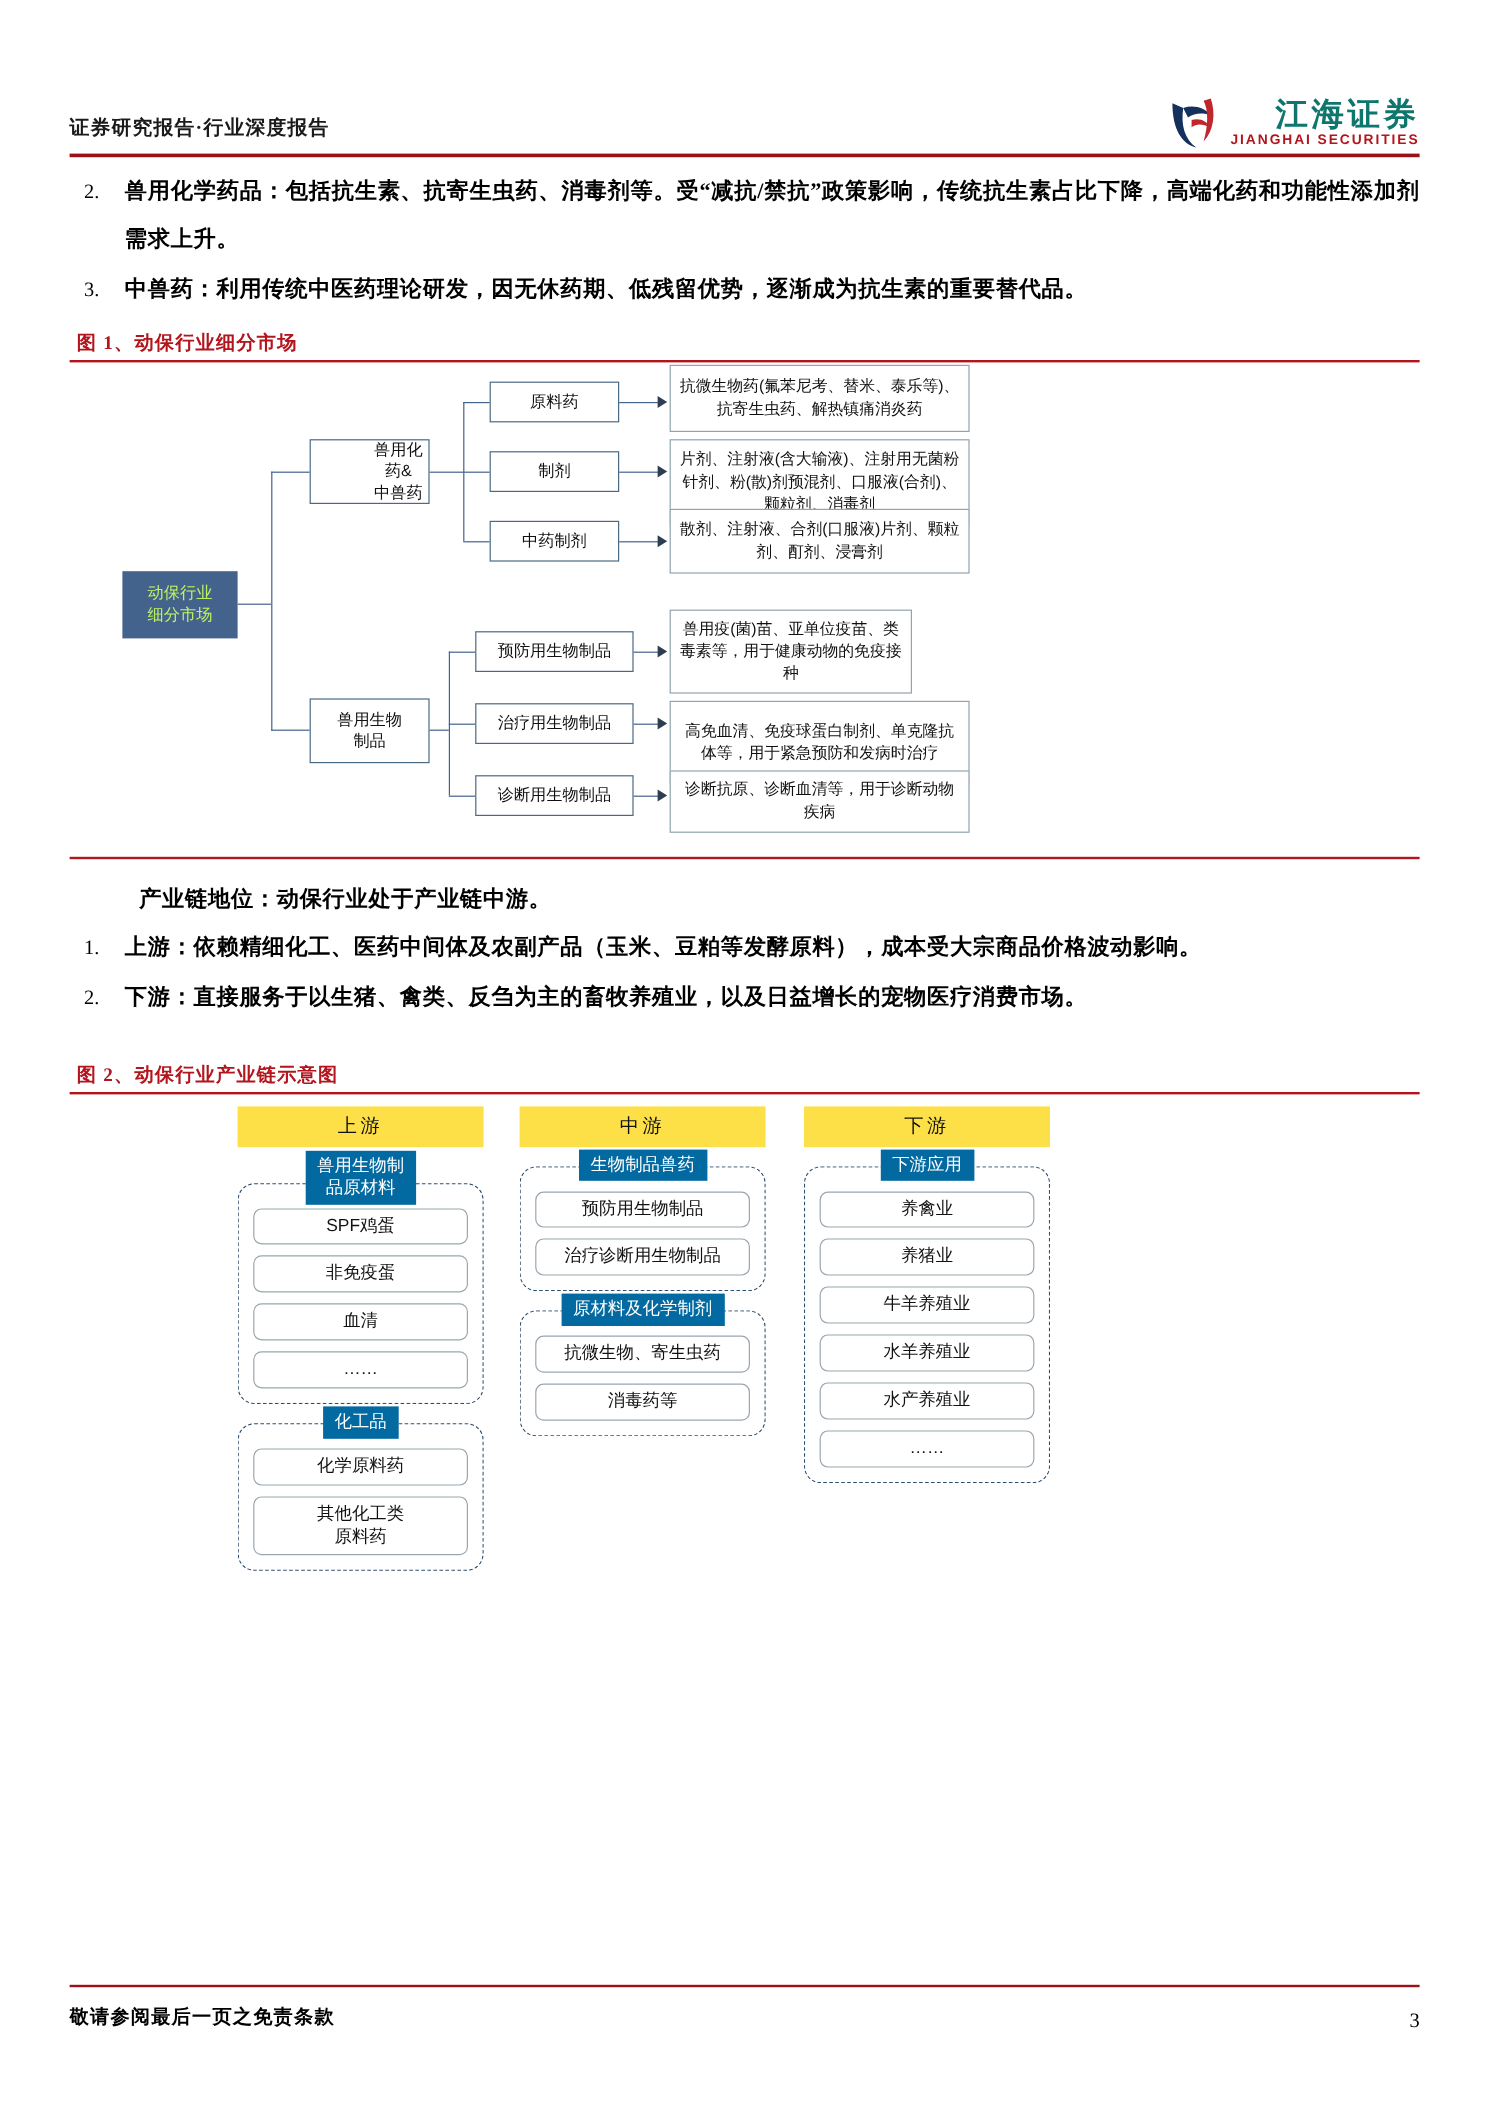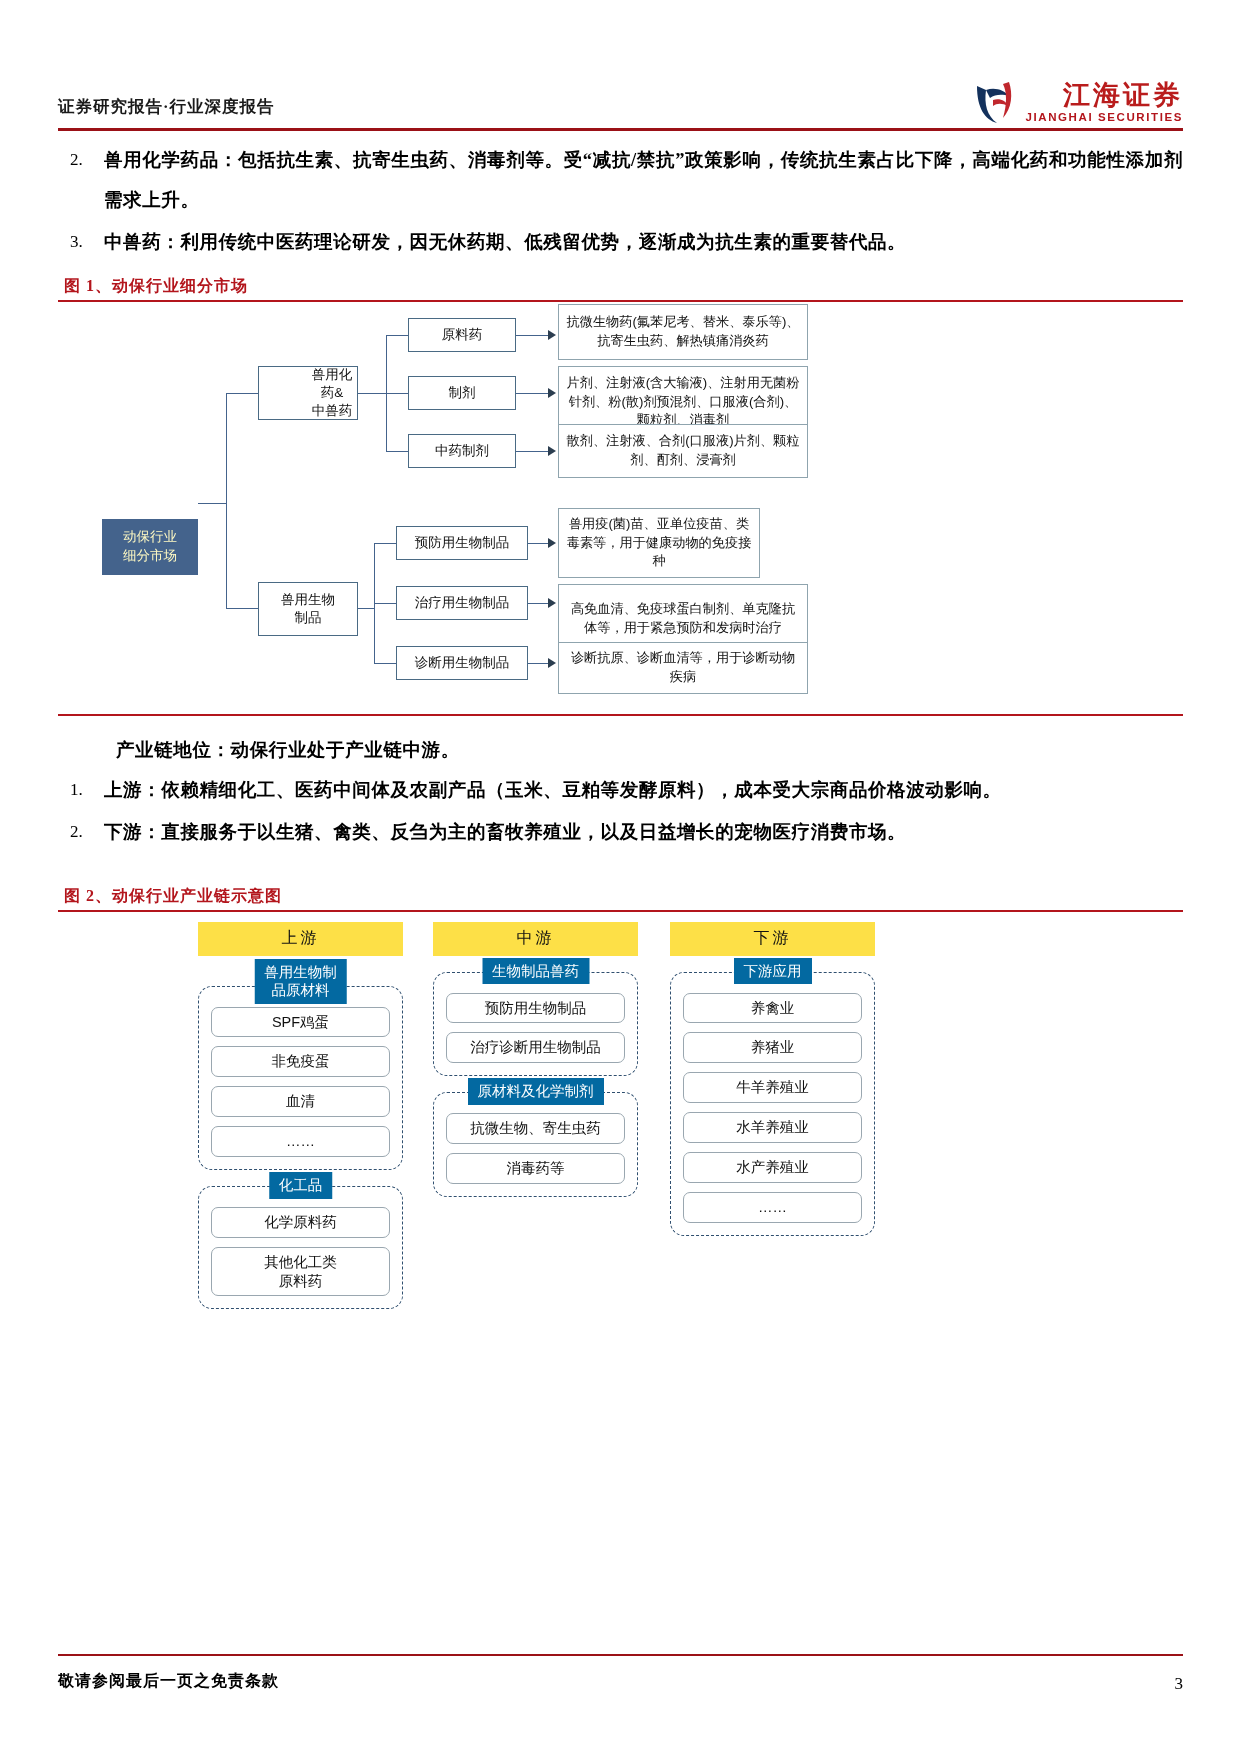--- a/index.html
+++ b/index.html
@@ -19,21 +19,21 @@
   .hdr-left {
     position:absolute; left:0; top:18px;
     font-size:16.5px; letter-spacing:1px;
     font-family:"Liberation Serif", serif;
     font-weight:bold; color:#1a1a1a;
   }
   .hdr-right { position:absolute; right:0; top:0; display:flex; align-items:center; gap:6px; }
   .logo-mark { width:46px; height:48px; position:relative; }
   .logo-words { display:flex; flex-direction:column; align-items:flex-end; }
   .logo-cn {
-    font-size:27px; font-weight:bold; color:#b91c1c; letter-spacing:3px;
+    font-size:27px; font-weight:bold; color:#0f766e; letter-spacing:3px;
     line-height:1.05; font-family:"Liberation Serif", serif;
   }
   .logo-en {
     font-size:11.5px; color:#b3151c; letter-spacing:1.6px; margin-top:2px;
     font-family:"Liberation Sans", sans-serif; font-weight:bold;
   }
   .hdr-rule { position:absolute; left:58px; right:58px; top:128px; height:3px; background:#9b1117; }
 
   
   .content { position:absolute; left:58px; right:58px; top:140px; }
@@ -70,22 +70,22 @@
 
   
   .fig1 { position:relative; height:400px; margin-top:8px; }
   .f1box {
     position:absolute; border:1.2px solid #4a6a84; background:#fff;
     font-family:"Liberation Sans", sans-serif;
     display:flex; align-items:center; justify-content:center; text-align:center;
     font-size:13.5px; line-height:1.33; color:#111;
   }
   .f1root {
-    background:#44638c; color:#fef9c3; border:none;
-    font-size:13.5px; line-height:1.38;margin-top:43px;
+    background:#44638c; color:#bef264; border:none;
+    font-size:13.5px; line-height:1.38;
   }
   .f1big { border:1.2px solid #8fa4ae; padding:5px 7px; font-size:13.2px; line-height:1.42;text-align:center; }
   .f1line { position:absolute; background:#44638c; }
   .f1arrow {
     position:absolute; width:0; height:0;
     border-top:5px solid transparent; border-bottom:5px solid transparent;
     border-left:8px solid #2c3e50;
   }
 
   

